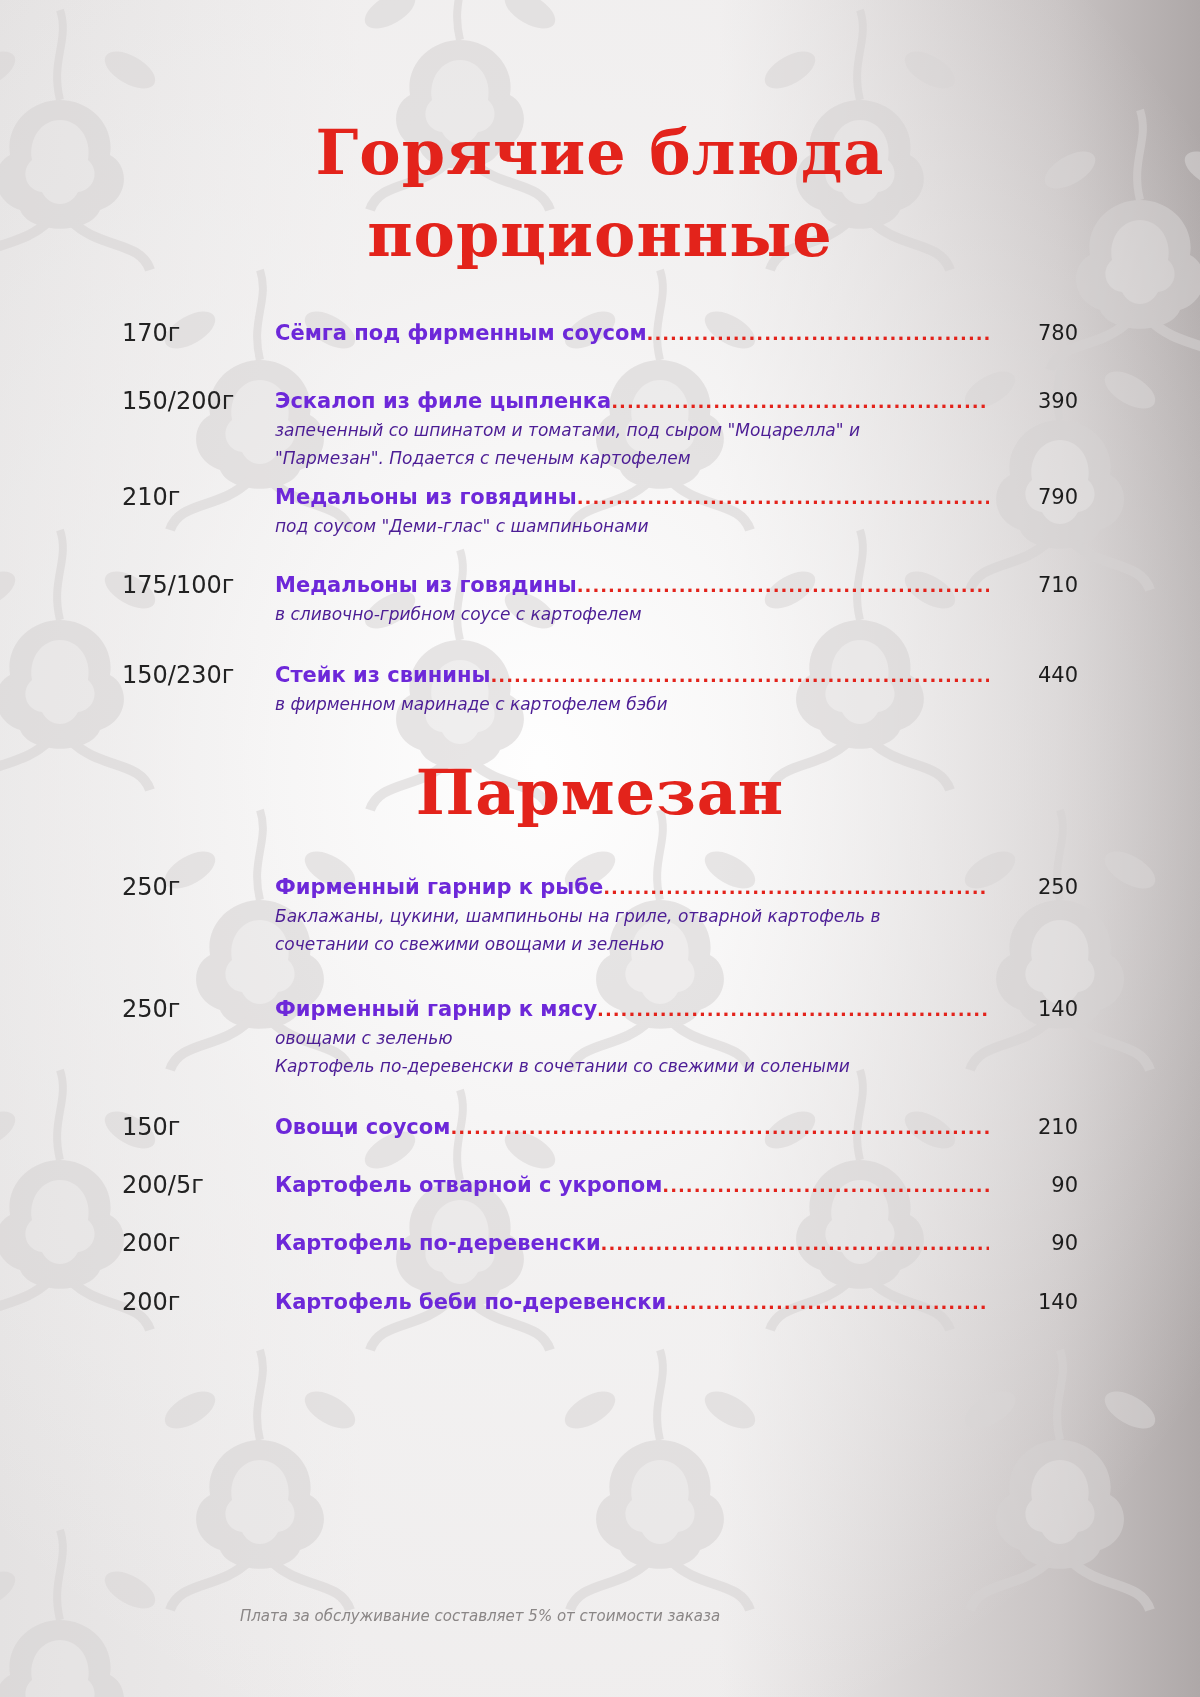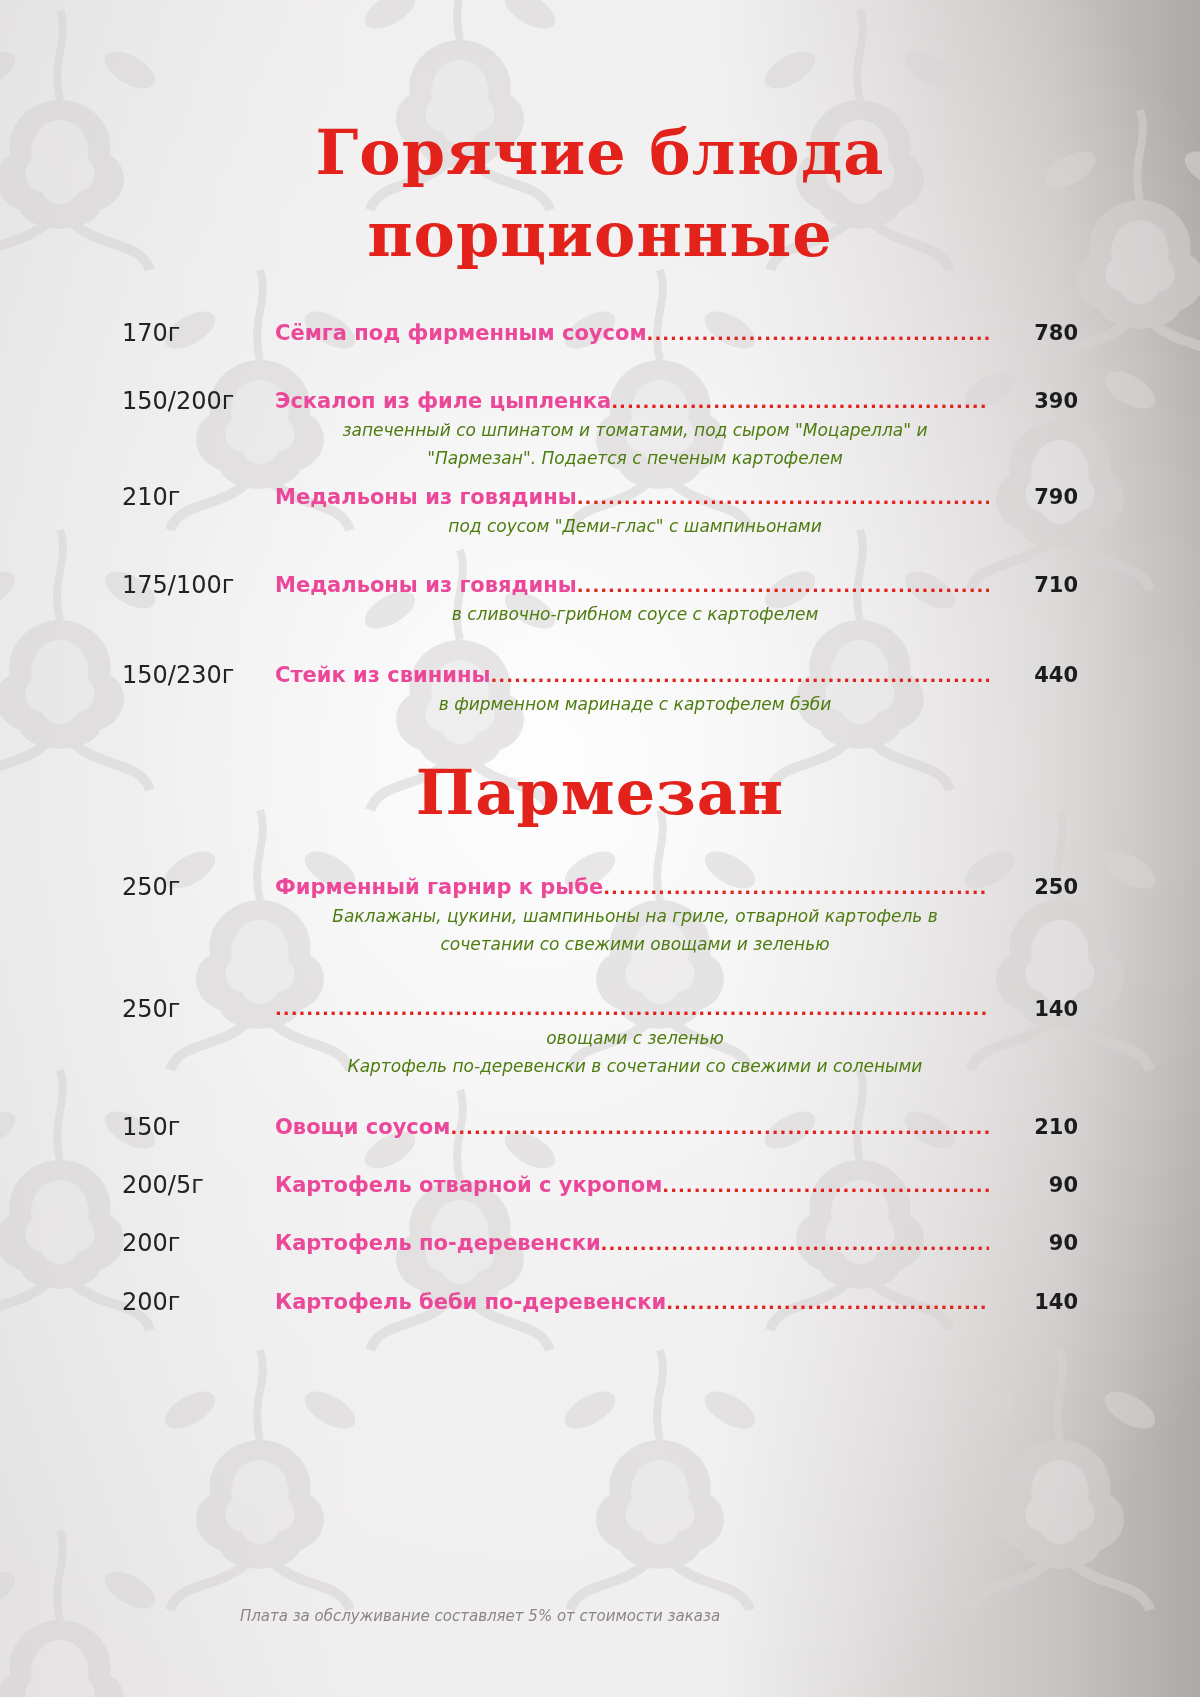--- a/index.html
+++ b/index.html
@@ -64,56 +64,55 @@
       display: flex;
       align-items: baseline;
       overflow: hidden;
       white-space: nowrap;
       line-height: 30px;
     }
     .name {
       font-family: "DejaVu Sans", sans-serif;
       font-weight: bold;
       font-size: 21px;
-      color: #ec4899;
+      color: #6d28d9;
       flex: 0 0 auto;
     }
     .dots {
       flex: 1 1 auto;
       overflow: hidden;
       color: #e3231b;
       font-size: 18px;
       font-weight: bold;
       letter-spacing: 1px;
     }
     .dots::after {
       content: "........................................................................................................................................................................";
     }
     .price {
       position: absolute;
       right: 122px;
       top: 0;
       font-family: "DejaVu Sans", sans-serif;
-      font-weight: bold;
+      font-weight: normal;
       font-size: 21px;
       color: #1c1c1c;
       line-height: 30px;
       text-align: left;
     }
     .desc {
       position: absolute;
       left: 275px;
       top: 30px;
       width: 720px;
       font-family: "DejaVu Sans", sans-serif;
       font-style: italic;
       font-size: 17px;
-      color: #4d7c0f;
+      color: #4c1d95;
       line-height: 28px;
-      text-align: center;
     }
     .footer-note {
       position: absolute;
       left: 0;
       top: 1607px;
       width: 960px;
       text-align: center;
       font-family: "DejaVu Sans", sans-serif;
       font-style: italic;
       font-size: 15px;
@@ -232,20 +231,21 @@
   <span class="price">250</span>
   <div class="desc">
     <div>Баклажаны, цукини, шампиньоны на гриле, отварной картофель в</div>
     <div>сочетании со свежими овощами и зеленью</div>
   </div>
 </div>
 
 <div class="menu-item" style="top:994px;">
   <span class="weight">250г</span>
   <div class="name-line">
+    <span class="name">Фирменный гарнир к мясу</span>
     <span class="dots"></span>
   </div>
   <span class="price">140</span>
   <div class="desc">
     <div>овощами с зеленью</div>
     <div>Картофель по-деревенски в сочетании со свежими и солеными</div>
   </div>
 </div>
 
 <div class="menu-item" style="top:1112px;">

